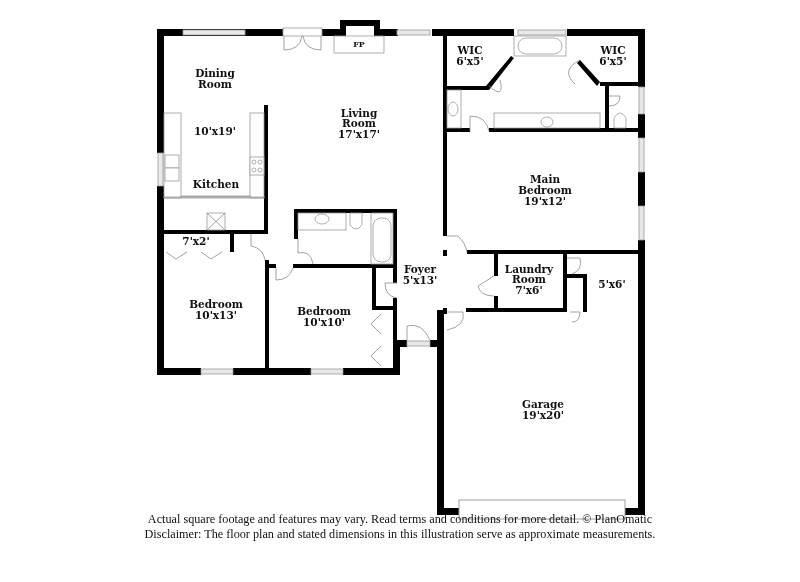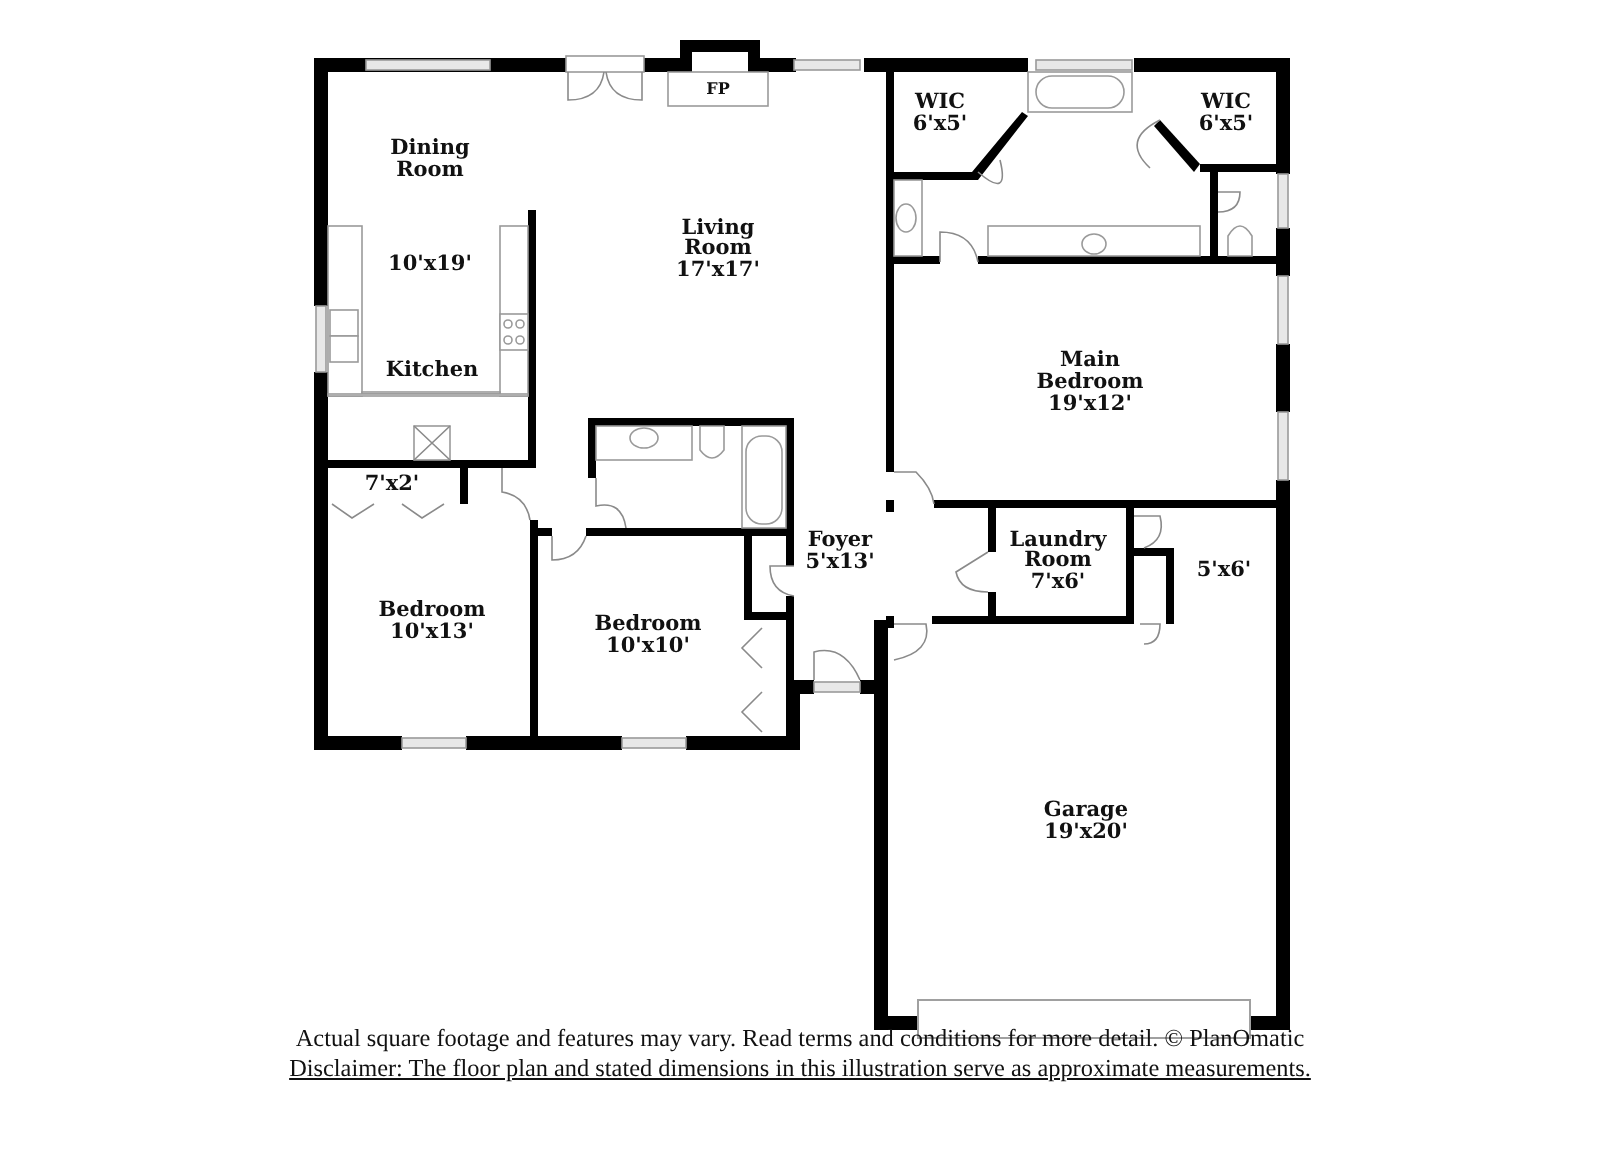--- a/index.html
+++ b/index.html
@@ -201,14 +201,14 @@
     <text class="lbl" x="420" y="284"><tspan>5'x13'</tspan></text>
     <text class="lbl" x="529" y="273"><tspan>Laundry</tspan></text>
     <text class="lbl" x="529" y="283"><tspan>Room</tspan></text>
     <text class="lbl" x="529" y="294"><tspan>7'x6'</tspan></text>
     <text class="lbl" x="612" y="288"><tspan>5'x6'</tspan></text>
     <text class="lbl" x="543" y="408"><tspan>Garage</tspan></text>
     <text class="lbl" x="543" y="419"><tspan>19'x20'</tspan></text>
   </g>
 </svg>
 
-<div class="disclaimer" style="top:527px;text-decoration:underline;">Disclaimer: The floor plan and stated dimensions in this illustration serve as approximate measurements.</div>
+<div class="disclaimer" style="top:527px;">Disclaimer: The floor plan and stated dimensions in this illustration serve as approximate measurements.</div>
 <div class="disclaimer" style="top:512px;">Actual square footage and features may vary. Read terms and conditions for more detail. © PlanOmatic</div>
 
 </body></html>

